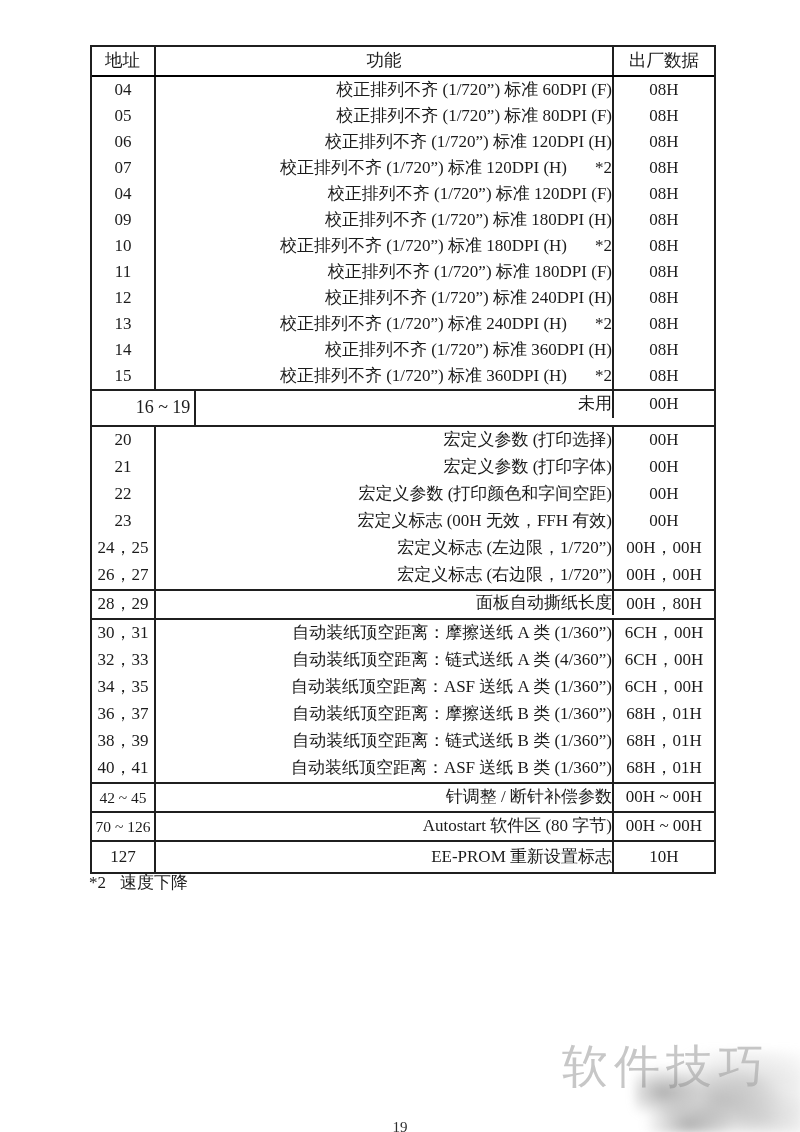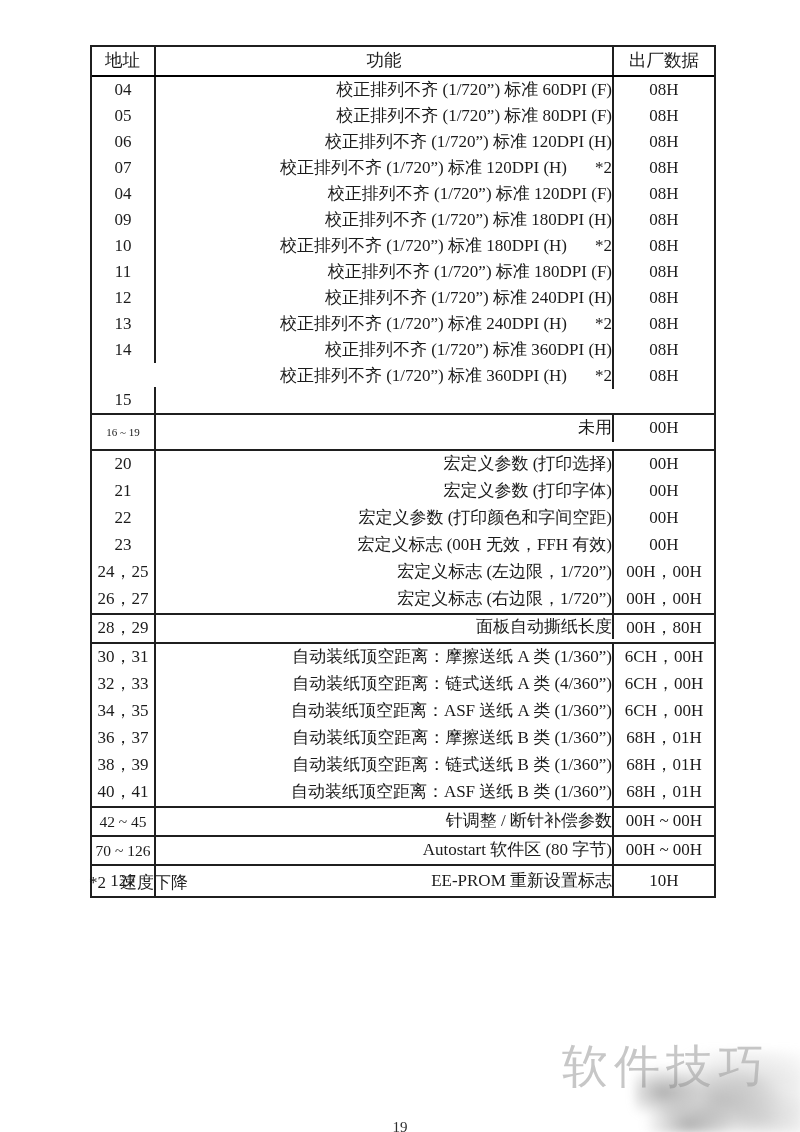--- a/index.html
+++ b/index.html
@@ -149,31 +149,31 @@
           <div class="cell cell-data" style="height: 26px;">08H</div>
         </div>
         <div class="t-row">
           <div class="cell cell-addr" style="height: 26px;">14</div>
           <div class="cell cell-func" style="height: 26px;">
             <span>校正排列不齐 (1/720”) 标准 360DPI (H)</span>
           </div>
           <div class="cell cell-data" style="height: 26px;">08H</div>
         </div>
         <div class="t-row">
-          <div class="cell cell-addr" style="height: 26px; margin-top: 24px;">15</div>
+          <div class="cell cell-addr" style="height: 26px;">15</div>
           <div class="cell cell-func" style="height: 26px;">
             <span>校正排列不齐 (1/720”) 标准 360DPI (H)</span>
             <span class="func-note">*2</span>
           </div>
           <div class="cell cell-data" style="height: 26px;">08H</div>
         </div>
       </div>
       <div class="t-group">
         <div class="t-row">
-          <div class="cell cell-addr" style="height: 34px; font-size: 11px;">16 ~ 19</div>
+          <div class="cell cell-addr" style="height: 34px; font-size: 18px; margin-left: 40px;">16 ~ 19</div>
           <div class="cell cell-func" style="height: 27px;">
             <span>未用</span>
           </div>
           <div class="cell cell-data" style="height: 27px;">00H</div>
         </div>
       </div>
       <div class="t-group">
         <div class="t-row">
           <div class="cell cell-addr" style="height: 27px;">20</div>
           <div class="cell cell-func" style="height: 27px;">

